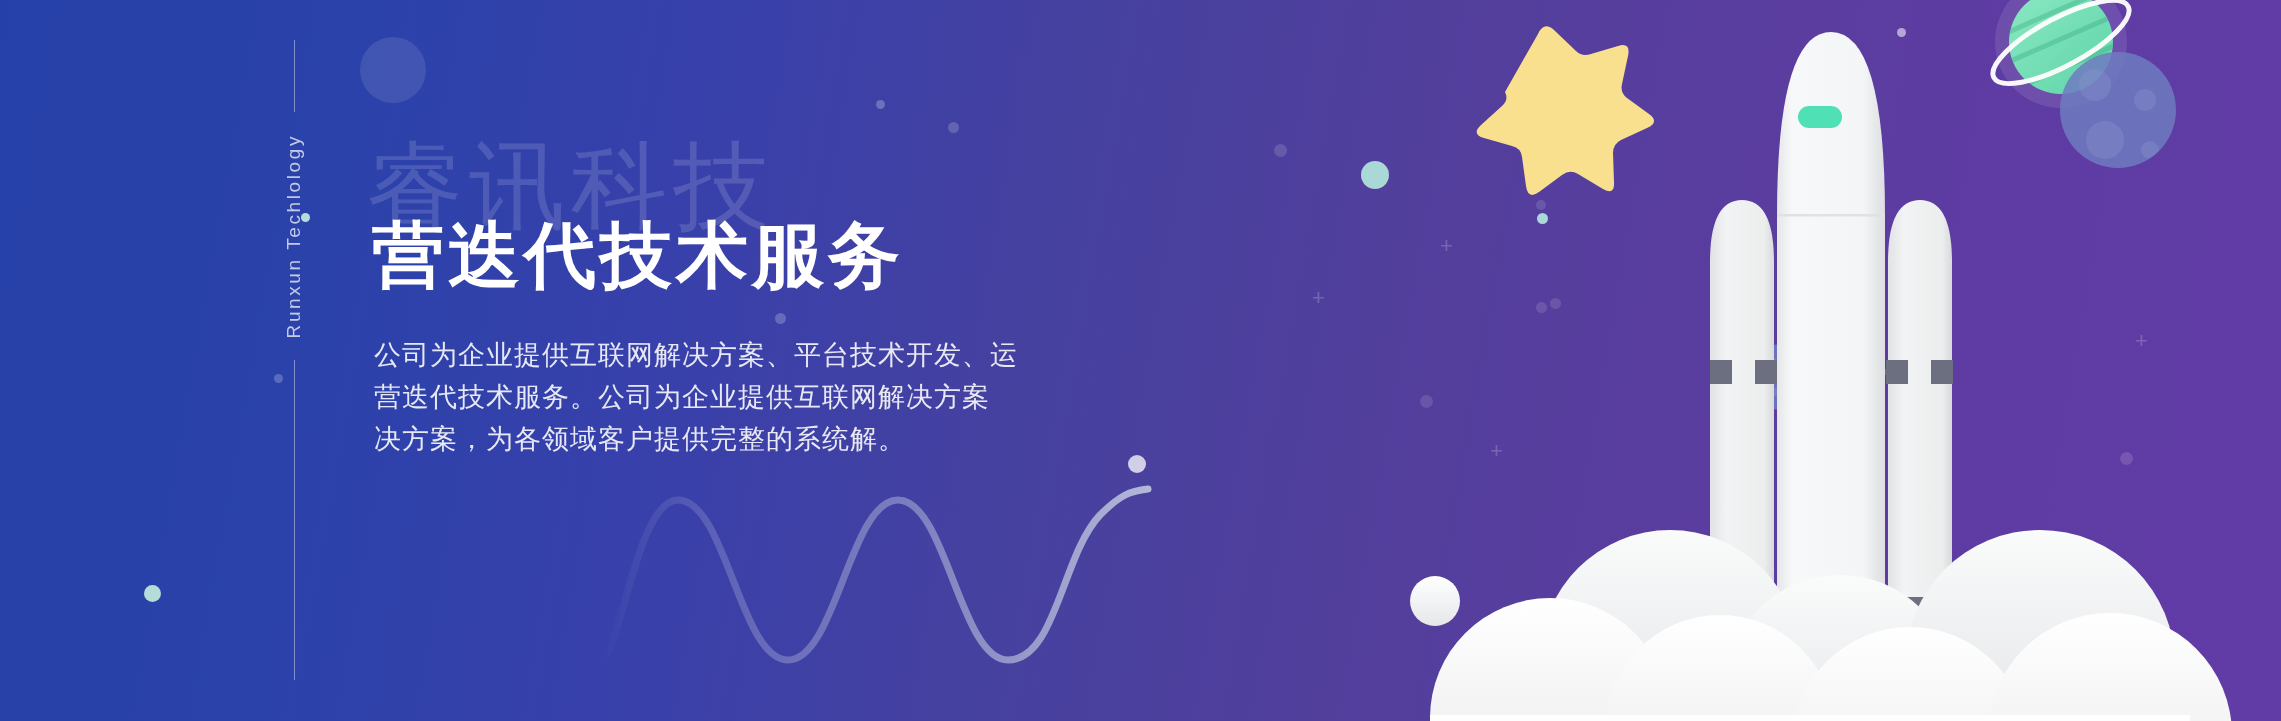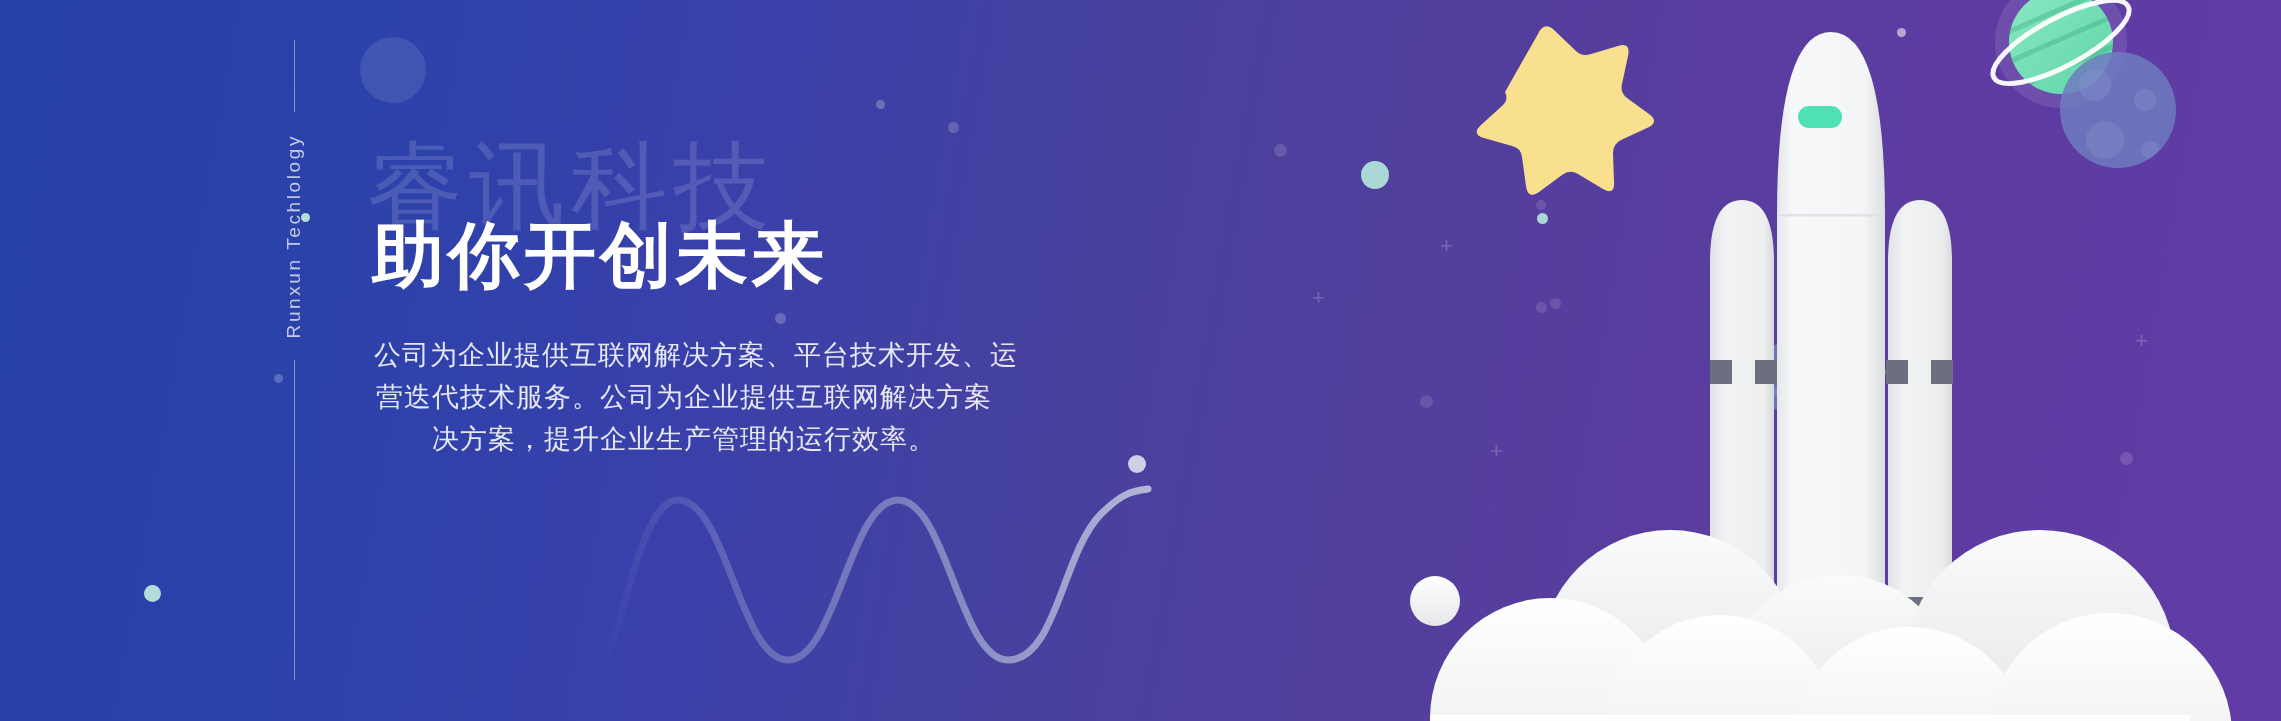--- a/index.html
+++ b/index.html
@@ -60,21 +60,20 @@
     position:absolute; left:372px; top:208px;
     font-size:72px; font-weight:bold; color:#ffffff;
     letter-spacing:4px; white-space:nowrap;
   }
   #subcopy {
     position:absolute; left:374px; top:334px;
     width:620px;
     font-size:27px; line-height:42px;
     color:rgba(255,255,255,.88);
     letter-spacing:1px;
-    text-align:center;
   }
   #subcopy div { white-space:nowrap; }
 
   
   #wave { position:absolute; left:600px; top:455px; }
 
   
   #scene { position:absolute; left:1250px; top:0; width:1031px; height:721px; }
 </style>
 </head>
@@ -128,26 +127,26 @@
   </svg>
 
   <div id="vert-wrap">
     <div id="vert-line-top"></div>
     <div id="vert-text">Runxun Techlology</div>
     <div id="vert-line-bot"></div>
   </div>
 
   <div id="watermark">睿讯科技</div>
 
-  <h1 id="headline">助你开创未来</h1>
+  <h1 id="headline">营迭代技术服务</h1>
 
   <div id="subcopy">
     <div>公司为企业提供互联网解决方案、平台技术开发、运</div>
     <div>营迭代技术服务。公司为企业提供互联网解决方案</div>
-    <div>决方案，提升企业生产管理的运行效率。</div>
+    <div>决方案，为各领域客户提供完整的系统解。</div>
   </div>
 
   <svg id="scene" viewBox="0 0 1031 721" fill="none">
     <defs>
       <linearGradient id="bodyG" x1="0" y1="0" x2="1" y2="0">
         <stop offset="0" stop-color="#e4e6e8"></stop>
         <stop offset="0.14" stop-color="#f7f8f9"></stop>
         <stop offset="0.80" stop-color="#f4f5f6"></stop>
         <stop offset="1" stop-color="#dcdee1"></stop>
       </linearGradient>

